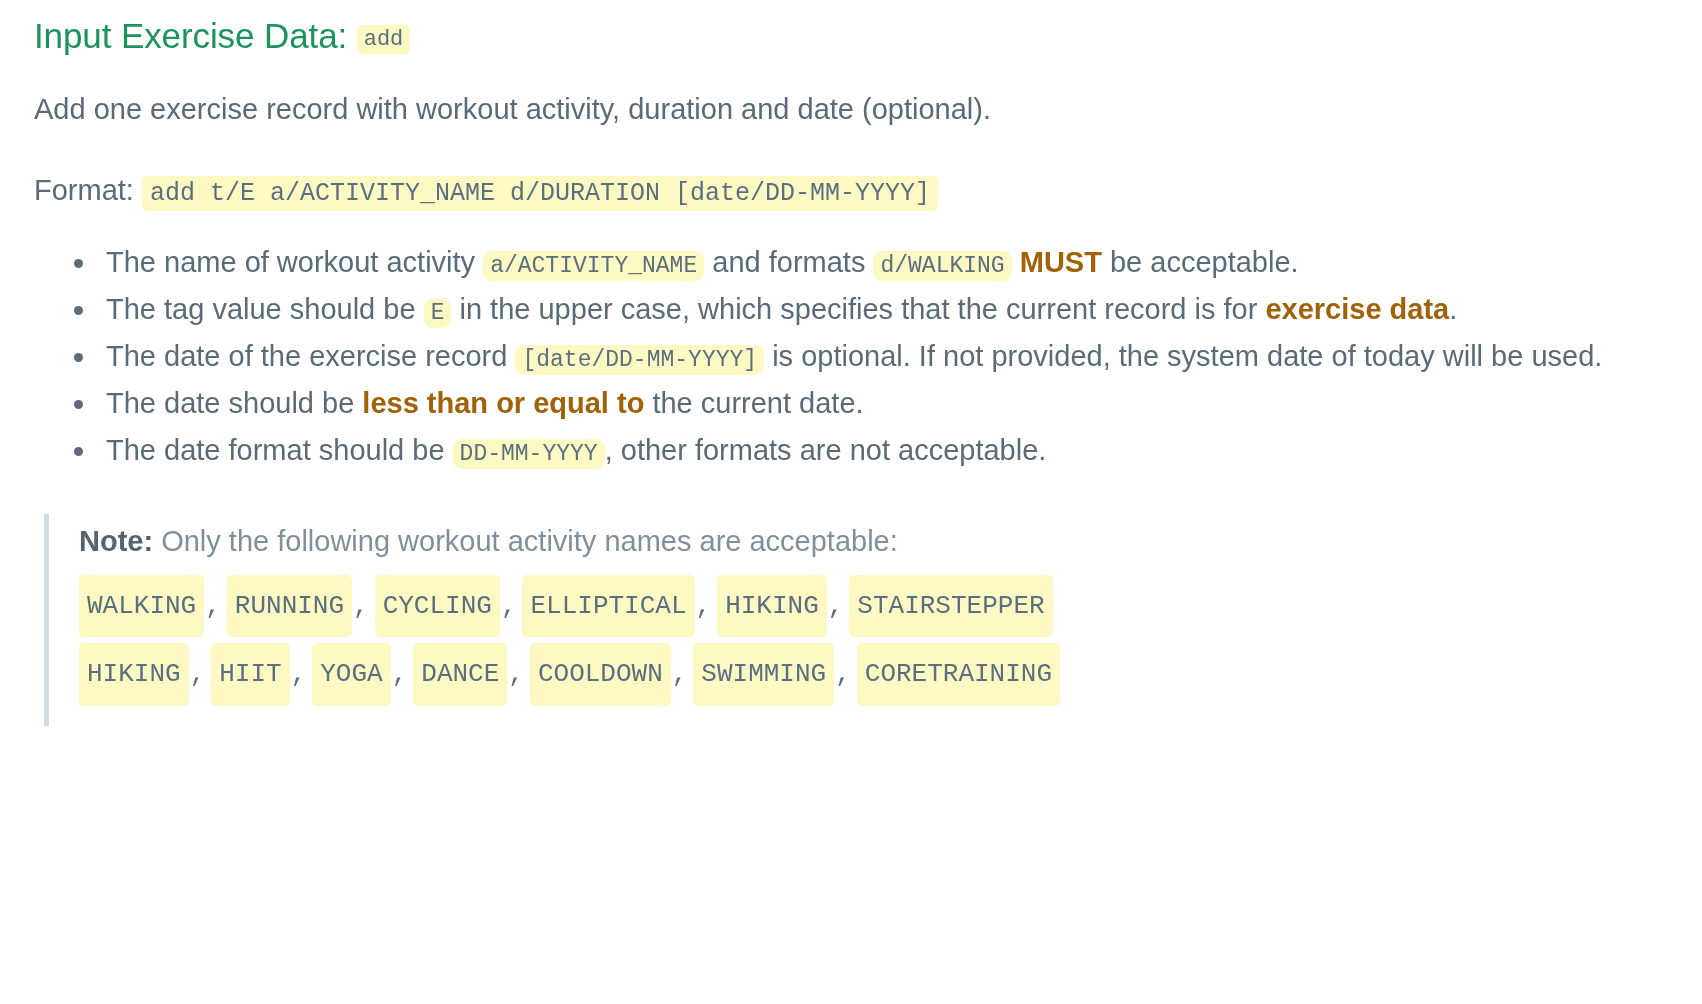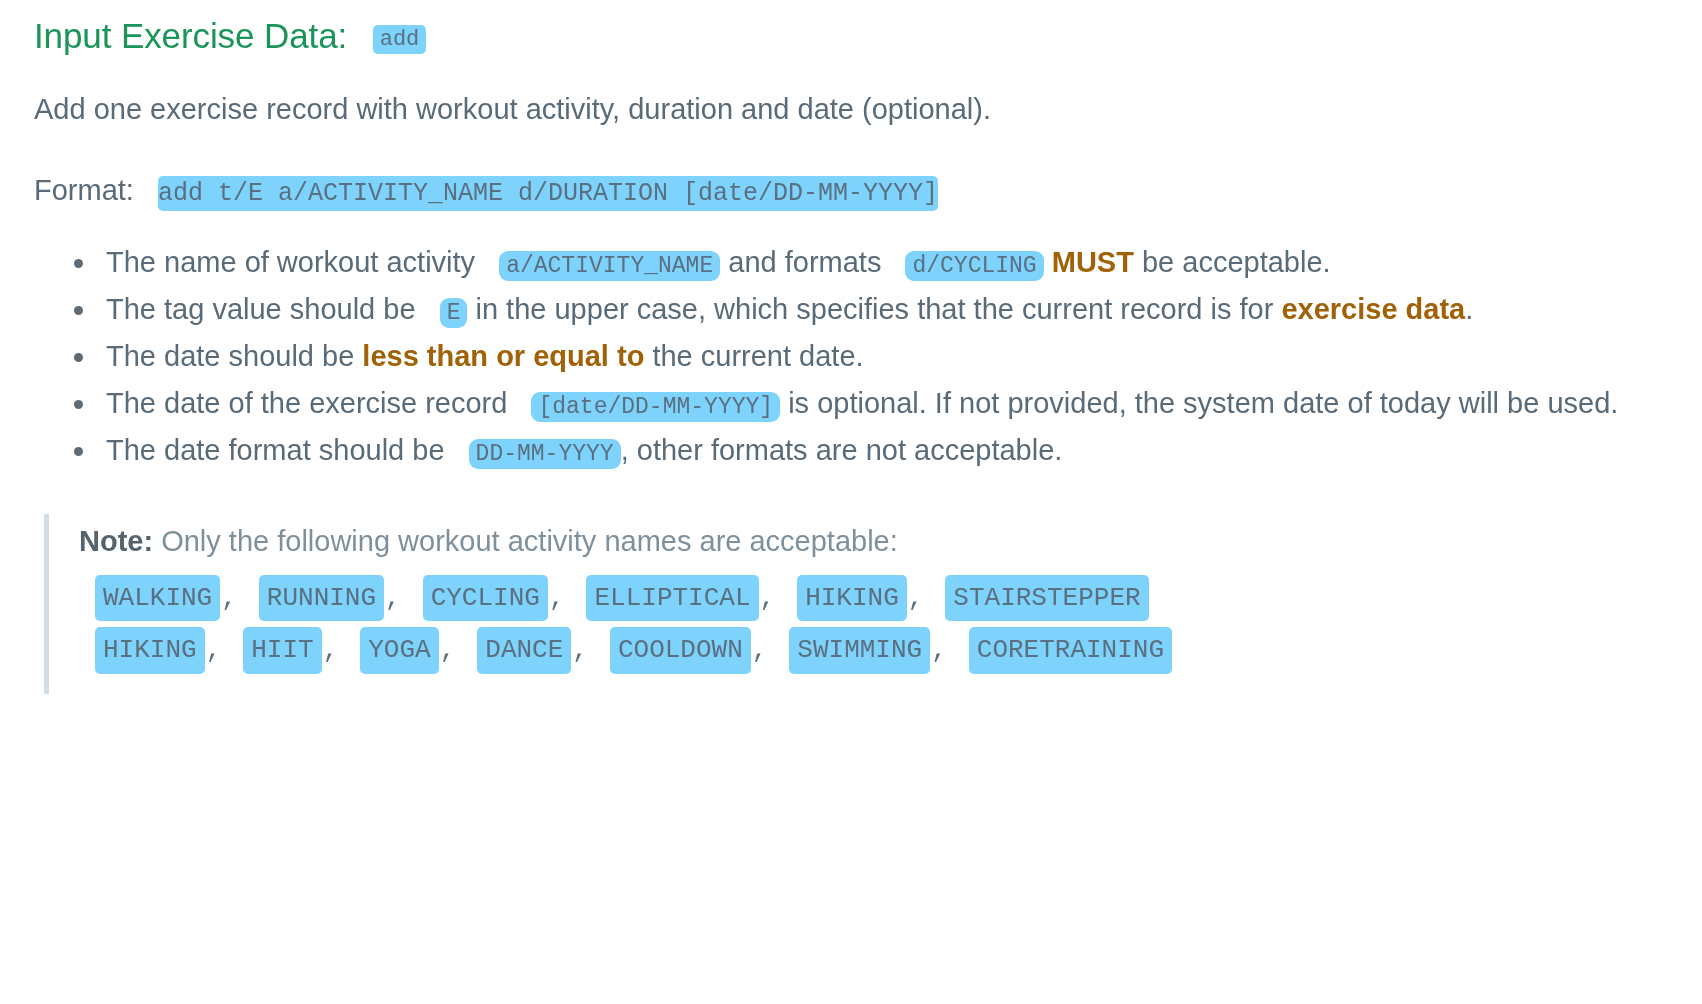--- a/index.html
+++ b/index.html
@@ -37,31 +37,30 @@
     font-size: 29px;
     line-height: 1.5;
     margin: 30px 0 0 0;
     color: #596a78;
   }
   .format-line {
     margin-top: 38px;
   }
   .code {
     font-family: "Liberation Mono", "DejaVu Sans Mono", monospace;
-    background: #7dd3fc;
+    background: #fef9c3;
     color: #5a6f80;
     border-radius: 5px;
     padding: 2px 7px;
     font-size: 0.80em;
     white-space: nowrap;
-    margin-left: 16px;
   }
   .format-line .code {
     font-size: 25px;
-    padding: 3px 0;
+    padding: 3px 8px;
   }
   ul.rules {
     list-style: none;
     margin: 26px 0 0 0;
     padding: 0 0 0 72px;
   }
   ul.rules > li {
     position: relative;
     font-size: 29px;
     line-height: 1.62;
@@ -107,21 +106,21 @@
     font-size: 0;
     line-height: 1.55;
   }
   .chips .row {
     display: block;
     white-space: nowrap;
     margin-bottom: 6px;
   }
   .chips .code {
     font-size: 26px;
-    padding: 3px 8px;
+    padding: 11px 8px;
     display: inline-block;
   }
   .chips .sep {
     font-family: "Liberation Mono", "DejaVu Sans Mono", monospace;
     font-size: 26px;
     color: #5a6f80;
     display: inline-block;
     padding: 0 6px 0 1px;
   }
 </style>
@@ -136,24 +135,24 @@
   </h2>
 
   <p class="para">Add one exercise record with workout activity, duration and date (optional).</p>
 
   <p class="para format-line">
     <span>Format:</span>
     <span class="code">add t/E a/ACTIVITY_NAME d/DURATION [date/DD-MM-YYYY]</span>
   </p>
 
   <ul class="rules" id="rules-list">
-      <li><span>The name of workout activity </span><span class="code">a/ACTIVITY_NAME</span><span> and formats </span><span class="code">d/CYCLING</span><span> </span><b>MUST</b><span> be acceptable.</span></li>
+      <li><span>The name of workout activity </span><span class="code">a/ACTIVITY_NAME</span><span> and formats </span><span class="code">d/WALKING</span><span> </span><b>MUST</b><span> be acceptable.</span></li>
       <li><span>The tag value should be </span><span class="code">E</span><span> in the upper case, which specifies that the current record is for </span><b>exercise data</b><span>.</span></li>
+      <li><span>The date of the exercise record </span><span class="code">[date/DD-MM-YYYY]</span><span> is optional. If not provided, the system date of today will be used.</span></li>
       <li><span>The date should be </span><b>less than or equal to</b><span> the current date.</span></li>
-      <li><span>The date of the exercise record </span><span class="code">[date/DD-MM-YYYY]</span><span> is optional. If not provided, the system date of today will be used.</span></li>
       <li><span>The date format should be </span><span class="code">DD-MM-YYYY</span><span>, other formats are not acceptable.</span></li>
     </ul>
 
   <div class="note">
     <div class="note-title">
       <b>Note:</b><span> Only the following workout activity names are acceptable:</span>
     </div>
     <div class="chips" id="activity-chips">
         <span class="row"><span class="code">WALKING</span><span class="sep">,</span><span class="code">RUNNING</span><span class="sep">,</span><span class="code">CYCLING</span><span class="sep">,</span><span class="code">ELLIPTICAL</span><span class="sep">,</span><span class="code">HIKING</span><span class="sep">,</span><span class="code">STAIRSTEPPER</span></span>
         <span class="row"><span class="code">HIKING</span><span class="sep">,</span><span class="code">HIIT</span><span class="sep">,</span><span class="code">YOGA</span><span class="sep">,</span><span class="code">DANCE</span><span class="sep">,</span><span class="code">COOLDOWN</span><span class="sep">,</span><span class="code">SWIMMING</span><span class="sep">,</span><span class="code">CORETRAINING</span></span>

